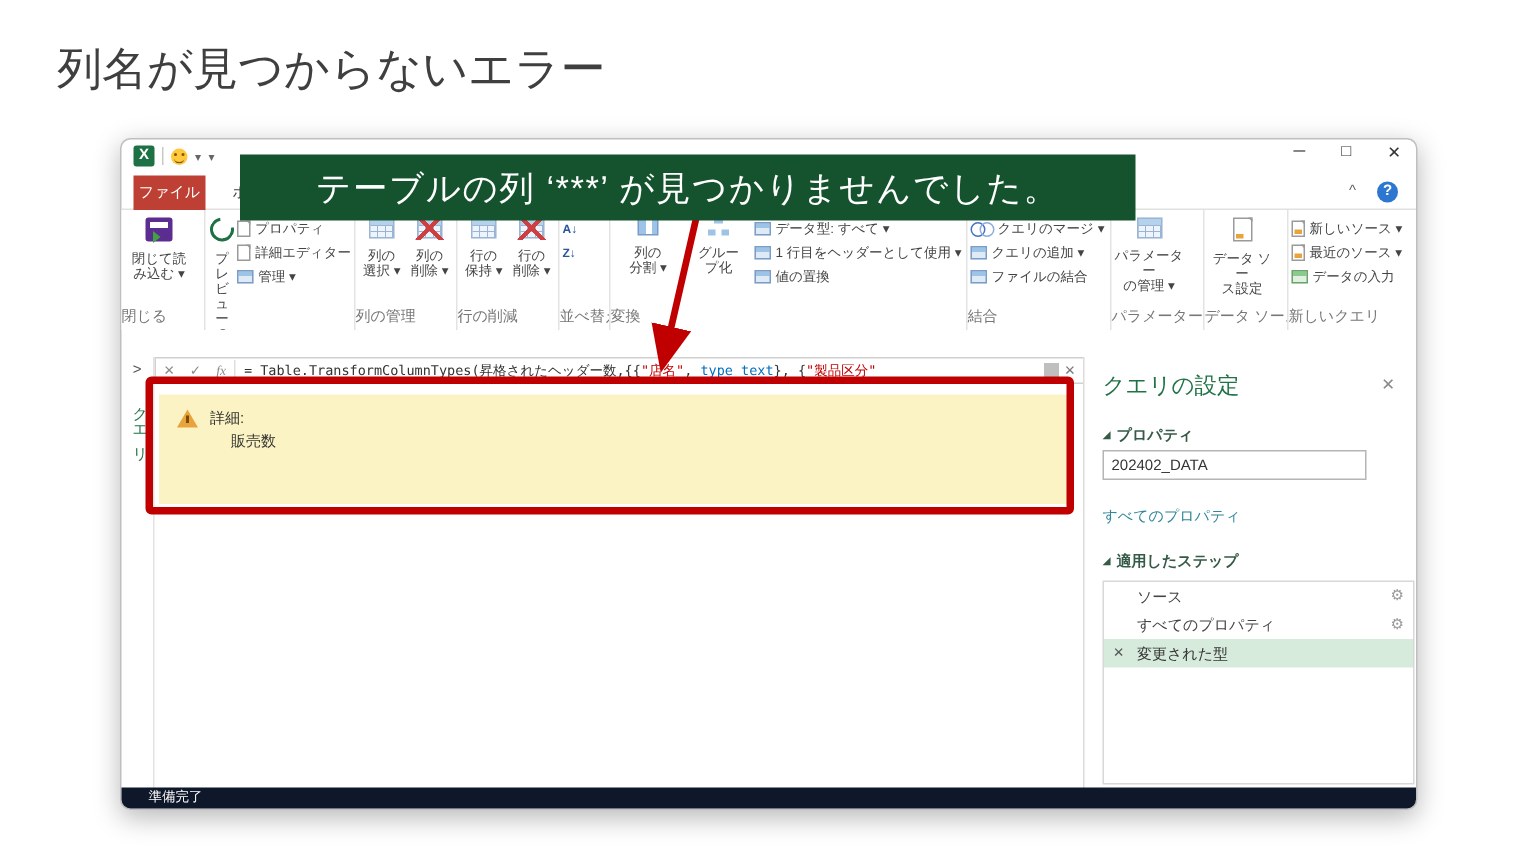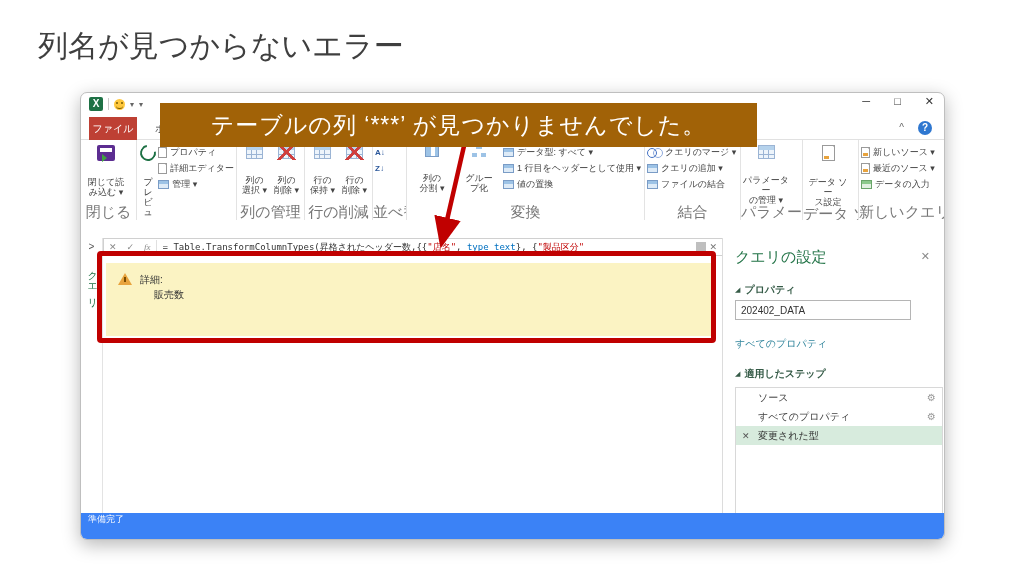--- a/index.html
+++ b/index.html
@@ -35,23 +35,23 @@
     line-height:23px; padding:0 10px; }
   .ribbon-collapse { position:absolute; right:40px; top:5px; font-size:10px; color:#666; }
   .help-circle { position:absolute; right:12px; top:4px; width:14px; height:14px; border-radius:50%;
     background:#2E77D0; color:#fff; font-size:10px; font-weight:bold; text-align:center; line-height:14px; }
 
   
   .ribbon { position:absolute; left:0; top:47px; right:0; height:80px; display:flex;
     overflow:hidden; background:#fff; }
   .rgroup { border-right:1px solid #e3e3e3; display:flex; flex-direction:column; flex:none; }
   .rbody { flex:1; display:flex; align-items:flex-start; padding:3px 2px 0 2px; gap:1px; }
-  .rgl { height:15px; font-size:15px; color:#777; text-align:center; line-height:14px;
+  .rgl { height:15px; font-size:10px; color:#777; line-height:14px;
     white-space:nowrap; overflow:hidden; }
-  .rbig { width:46px; display:flex; flex-direction:column; align-items:center; gap:16px;
+  .rbig { width:46px; display:flex; flex-direction:column; align-items:center; gap:6px;
     padding-top:2px; cursor:default; }
   .rbig .rlabel { font-size:9px; line-height:10px; color:#444; text-align:center; white-space:pre-line; }
   .rstack { display:flex; flex-direction:column; gap:3px; padding-top:3px; }
   .rsmall { display:flex; align-items:center; gap:3px; font-size:9px; color:#444;
     white-space:nowrap; height:13px; }
   .g0{width:56px}.g1{width:100px}.g2{width:68px}.g3{width:68px}.g4{width:34px}
   .g5{width:238px}.g6{width:96px}.g7{width:62px}.g8{width:56px}.g9{width:85px}
 
   
   .icn { display:inline-block; flex:none; }
@@ -129,25 +129,25 @@
     font-size:10px; color:#333; padding:0 5px; font-family:inherit; }
   .all-props { margin-top:17px; font-size:10px; color:#31859C; }
   .steps-box { margin-top:6px; width:208px; height:136px; border:1px solid #d8d8d8; overflow:hidden; }
   .step-row { height:19px; display:flex; align-items:center; font-size:10px; color:#444;
     padding-left:22px; position:relative; }
   .step-row .gear { position:absolute; right:6px; color:#9a9a9a; font-size:10px; }
   .step-row.selected { background:#D7EBDD; color:#333; }
   .step-del { position:absolute; left:6px; color:#555; font-size:9px; }
 
   
-  .statusbar { position:absolute; left:0; right:0; bottom:0; height:26px; background:#3b82f6;
-    color:#fff; font-size:9px; line-height:13px; padding-left:7px; border-radius:0 0 6px 6px; }
-
-  
-  .callout { position:absolute; left:160px; top:103px; width:597px; height:44px; background:#a16207;
+  .statusbar { position:absolute; left:0; right:0; bottom:0; height:14px; background:#0f172a;
+    color:#fff; font-size:9px; line-height:13px; padding-left:18px; border-radius:0 0 6px 6px; }
+
+  
+  .callout { position:absolute; left:160px; top:103px; width:597px; height:44px; background:#14532d;
     color:#fff; font-size:23px; display:flex; align-items:center; justify-content:center;
     z-index:60; letter-spacing:1px; }
   .redbox { position:absolute; left:97px; top:251px; width:619px; height:92px;
     border:5px solid #C00000; border-radius:4px; z-index:55; }
   .arrow-svg { position:absolute; left:0; top:0; width:1024px; height:576px;
     z-index:58; pointer-events:none; }
 </style>
 </head>
 <body>
 

